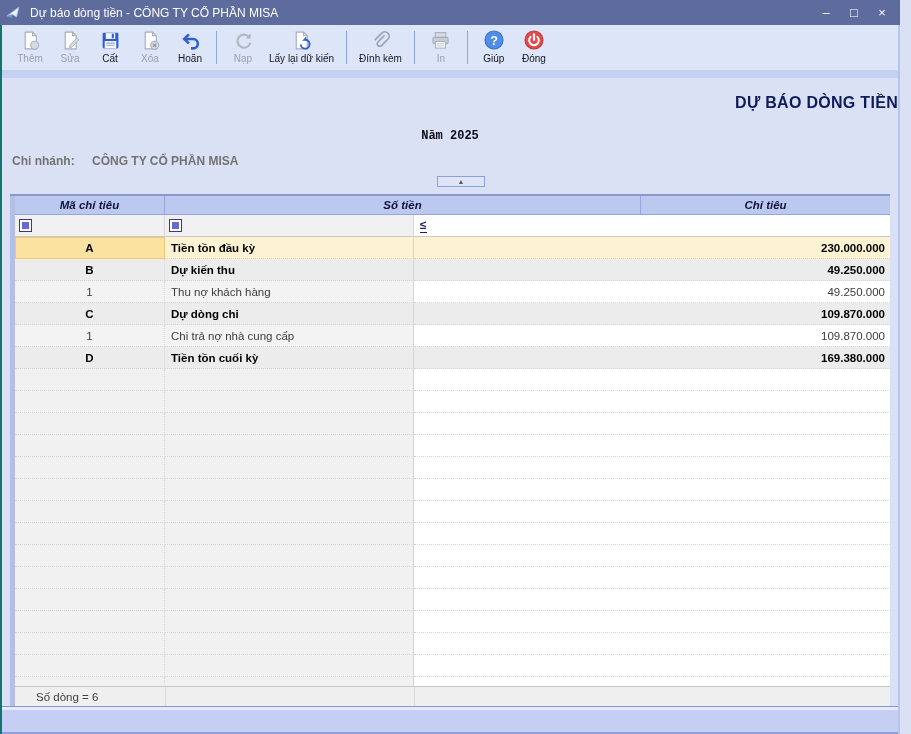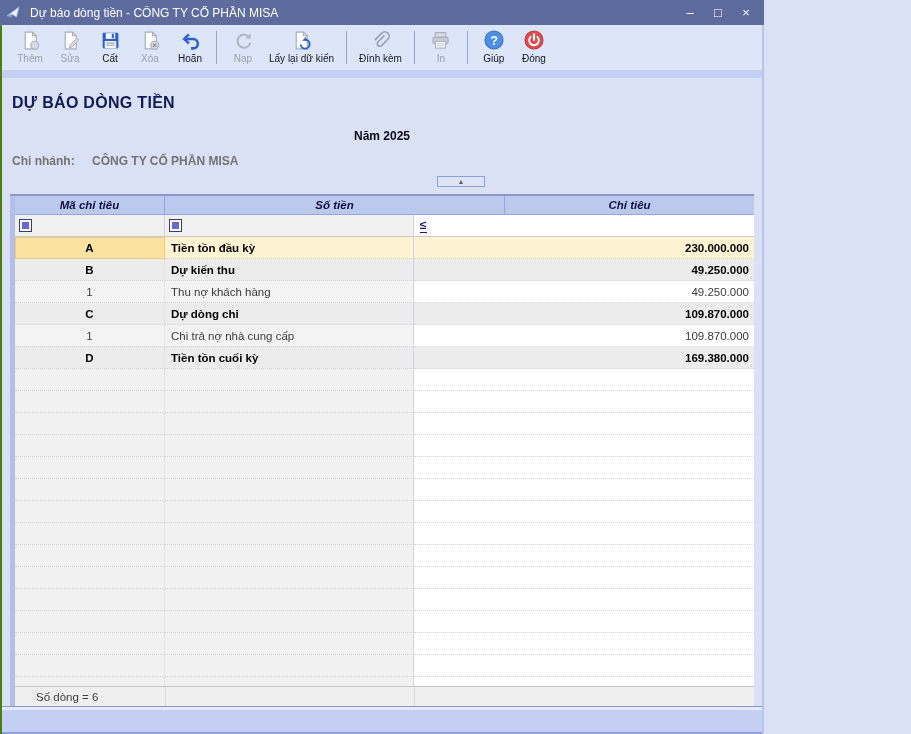--- a/index.html
+++ b/index.html
@@ -3,23 +3,23 @@
 <meta charset="utf-8">
 <style>
   * { box-sizing: border-box; margin: 0; padding: 0; }
   html,body { width: 911px; height: 734px; overflow: hidden; }
   body {
     font-family: "Liberation Sans", "DejaVu Sans", sans-serif;
     font-size: 11.5px;
     background: #dbe1f5;
   }
   .window {
-    position: relative; width: 764px; height: 734px;
+    position: relative; width: 900px; height: 734px;
     background: #dbe1f5;
-    border-left: 2px solid #4d7c0f; border-right: 2px solid #b9c4ec;
+    border-left: 2px solid #0f766e; border-right: 2px solid #b9c4ec;
   }
   
   .titlebar {
     position: absolute; top: 0; left: -2px; right: -2px; height: 25px;
     background: #5d6b9d;
     display: flex; align-items: center; padding: 0 6px;
     color: #fff; font-size: 12px;
   }
   .app-icon { width: 17px; height: 15px; margin-right: 7px; display: inline-flex; }
   .titlebar .title { flex: 1; white-space: nowrap; overflow: hidden; }
@@ -45,26 +45,26 @@
   }
   .tbtn .ticon { width: 22px; height: 22px; display: flex; align-items: center; justify-content: center; }
   .tbtn .tlabel { font-size: 10px; color: #16161e; white-space: nowrap; }
   .tbtn.disabled .tlabel { color: #9aa1ad; }
   .tsep {
     width: 1px; background: #8fa6dc; margin: 4px 6px 6px 6px;
   }
   
   .report-title {
     position: absolute; top: 94px; left: 10px; right: 0;
-    text-align: left; font-size: 16px; font-weight: bold; color: #101c5a;
+    text-align: right; font-size: 16px; font-weight: bold; color: #101c5a;
     letter-spacing: .3px;
   }
   .report-subtitle {
     position: absolute; top: 129px; left: 0; right: 0;
-    text-align: center; font-size: 12px; font-weight: bold; color: #0a0a14;
+    text-align: center; font-size: 12px; font-weight: bold; color: #0a0a14; font-family: Liberation Mono, monospace;
   }
   .branch-row { position: absolute; top: 154px; left: 10px; font-size: 12px; color: #737373; }
   .branch-label { font-weight: bold; margin-right: 14px; }
   .branch-value { font-weight: bold; }
   .collapse-btn {
     position: absolute; top: 176px; left: 435px; width: 48px; height: 11px;
     background: #dee4f6; border: 1px solid #89a3da;
     display: flex; align-items: center; justify-content: center; cursor: pointer;
   }
   .collapse-btn .arrow-up { font-size: 7px; line-height: 7px; color: #5c5c5c; }

